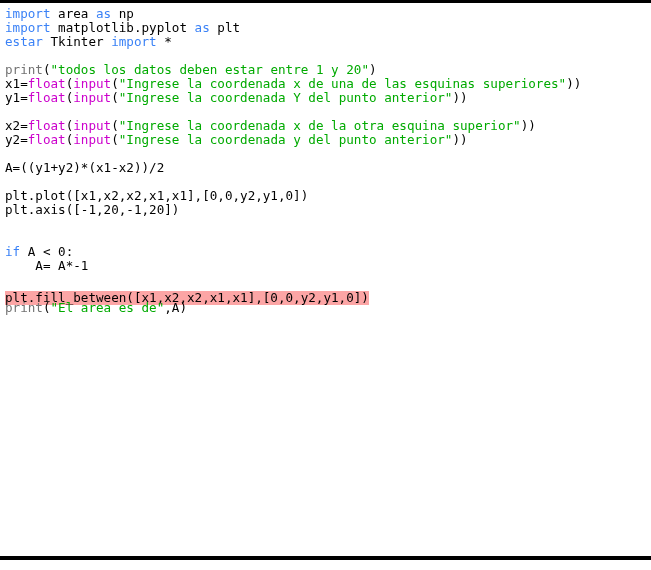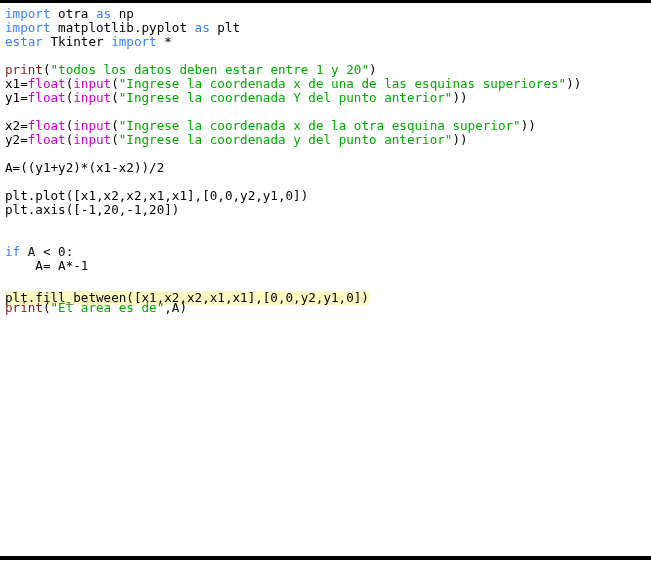--- a/index.html
+++ b/index.html
@@ -41,29 +41,29 @@
   .code-line {
     font-family: "DejaVu Sans Mono", "Liberation Mono", monospace;
     font-size: 12.6px;
     line-height: 14px;
     height: 14px;
     white-space: pre;
     color: #000000;
     letter-spacing: 0px;
   }
   .code-line.selected {
-    background: #fef9c3;
+    background: #fca5a5;
     display: inline-block;
     min-width: 0;
   }
   .line-wrap {
     height: 14px;
   }
   .tok-keyword  { color: #3b82f6; }
-  .tok-builtin  { color: #7f1d1d; }
+  .tok-builtin  { color: #737373; }
   .tok-function { color: #cc00cc; }
   .tok-string   { color: #00aa00; }
   .tok-plain    { color: #000000; }
   #bottom-border {
     position: absolute;
     left: 0;
     top: 556px;
     width: 651px;
     height: 4px;
     background: #000000;
@@ -79,21 +79,21 @@
 </style>
 </head>
 <body>
 
 <div id="editor-window">
 
   <div id="top-border"></div>
 
   <div id="code-area">
       <div class="line-wrap">
-        <div class="code-line"><span class="tok-keyword">import</span><span class="tok-plain"> otra </span><span class="tok-keyword">as</span><span class="tok-plain"> np</span></div>
+        <div class="code-line"><span class="tok-keyword">import</span><span class="tok-plain"> area </span><span class="tok-keyword">as</span><span class="tok-plain"> np</span></div>
       </div>
       <div class="line-wrap">
         <div class="code-line"><span class="tok-keyword">import</span><span class="tok-plain"> matplotlib.pyplot </span><span class="tok-keyword">as</span><span class="tok-plain"> plt</span></div>
       </div>
       <div class="line-wrap">
         <div class="code-line"><span class="tok-keyword">estar</span><span class="tok-plain"> Tkinter </span><span class="tok-keyword">import</span><span class="tok-plain"> *</span></div>
       </div>
       <div class="line-wrap">
         <div class="code-line">&nbsp;</div>
       </div>

